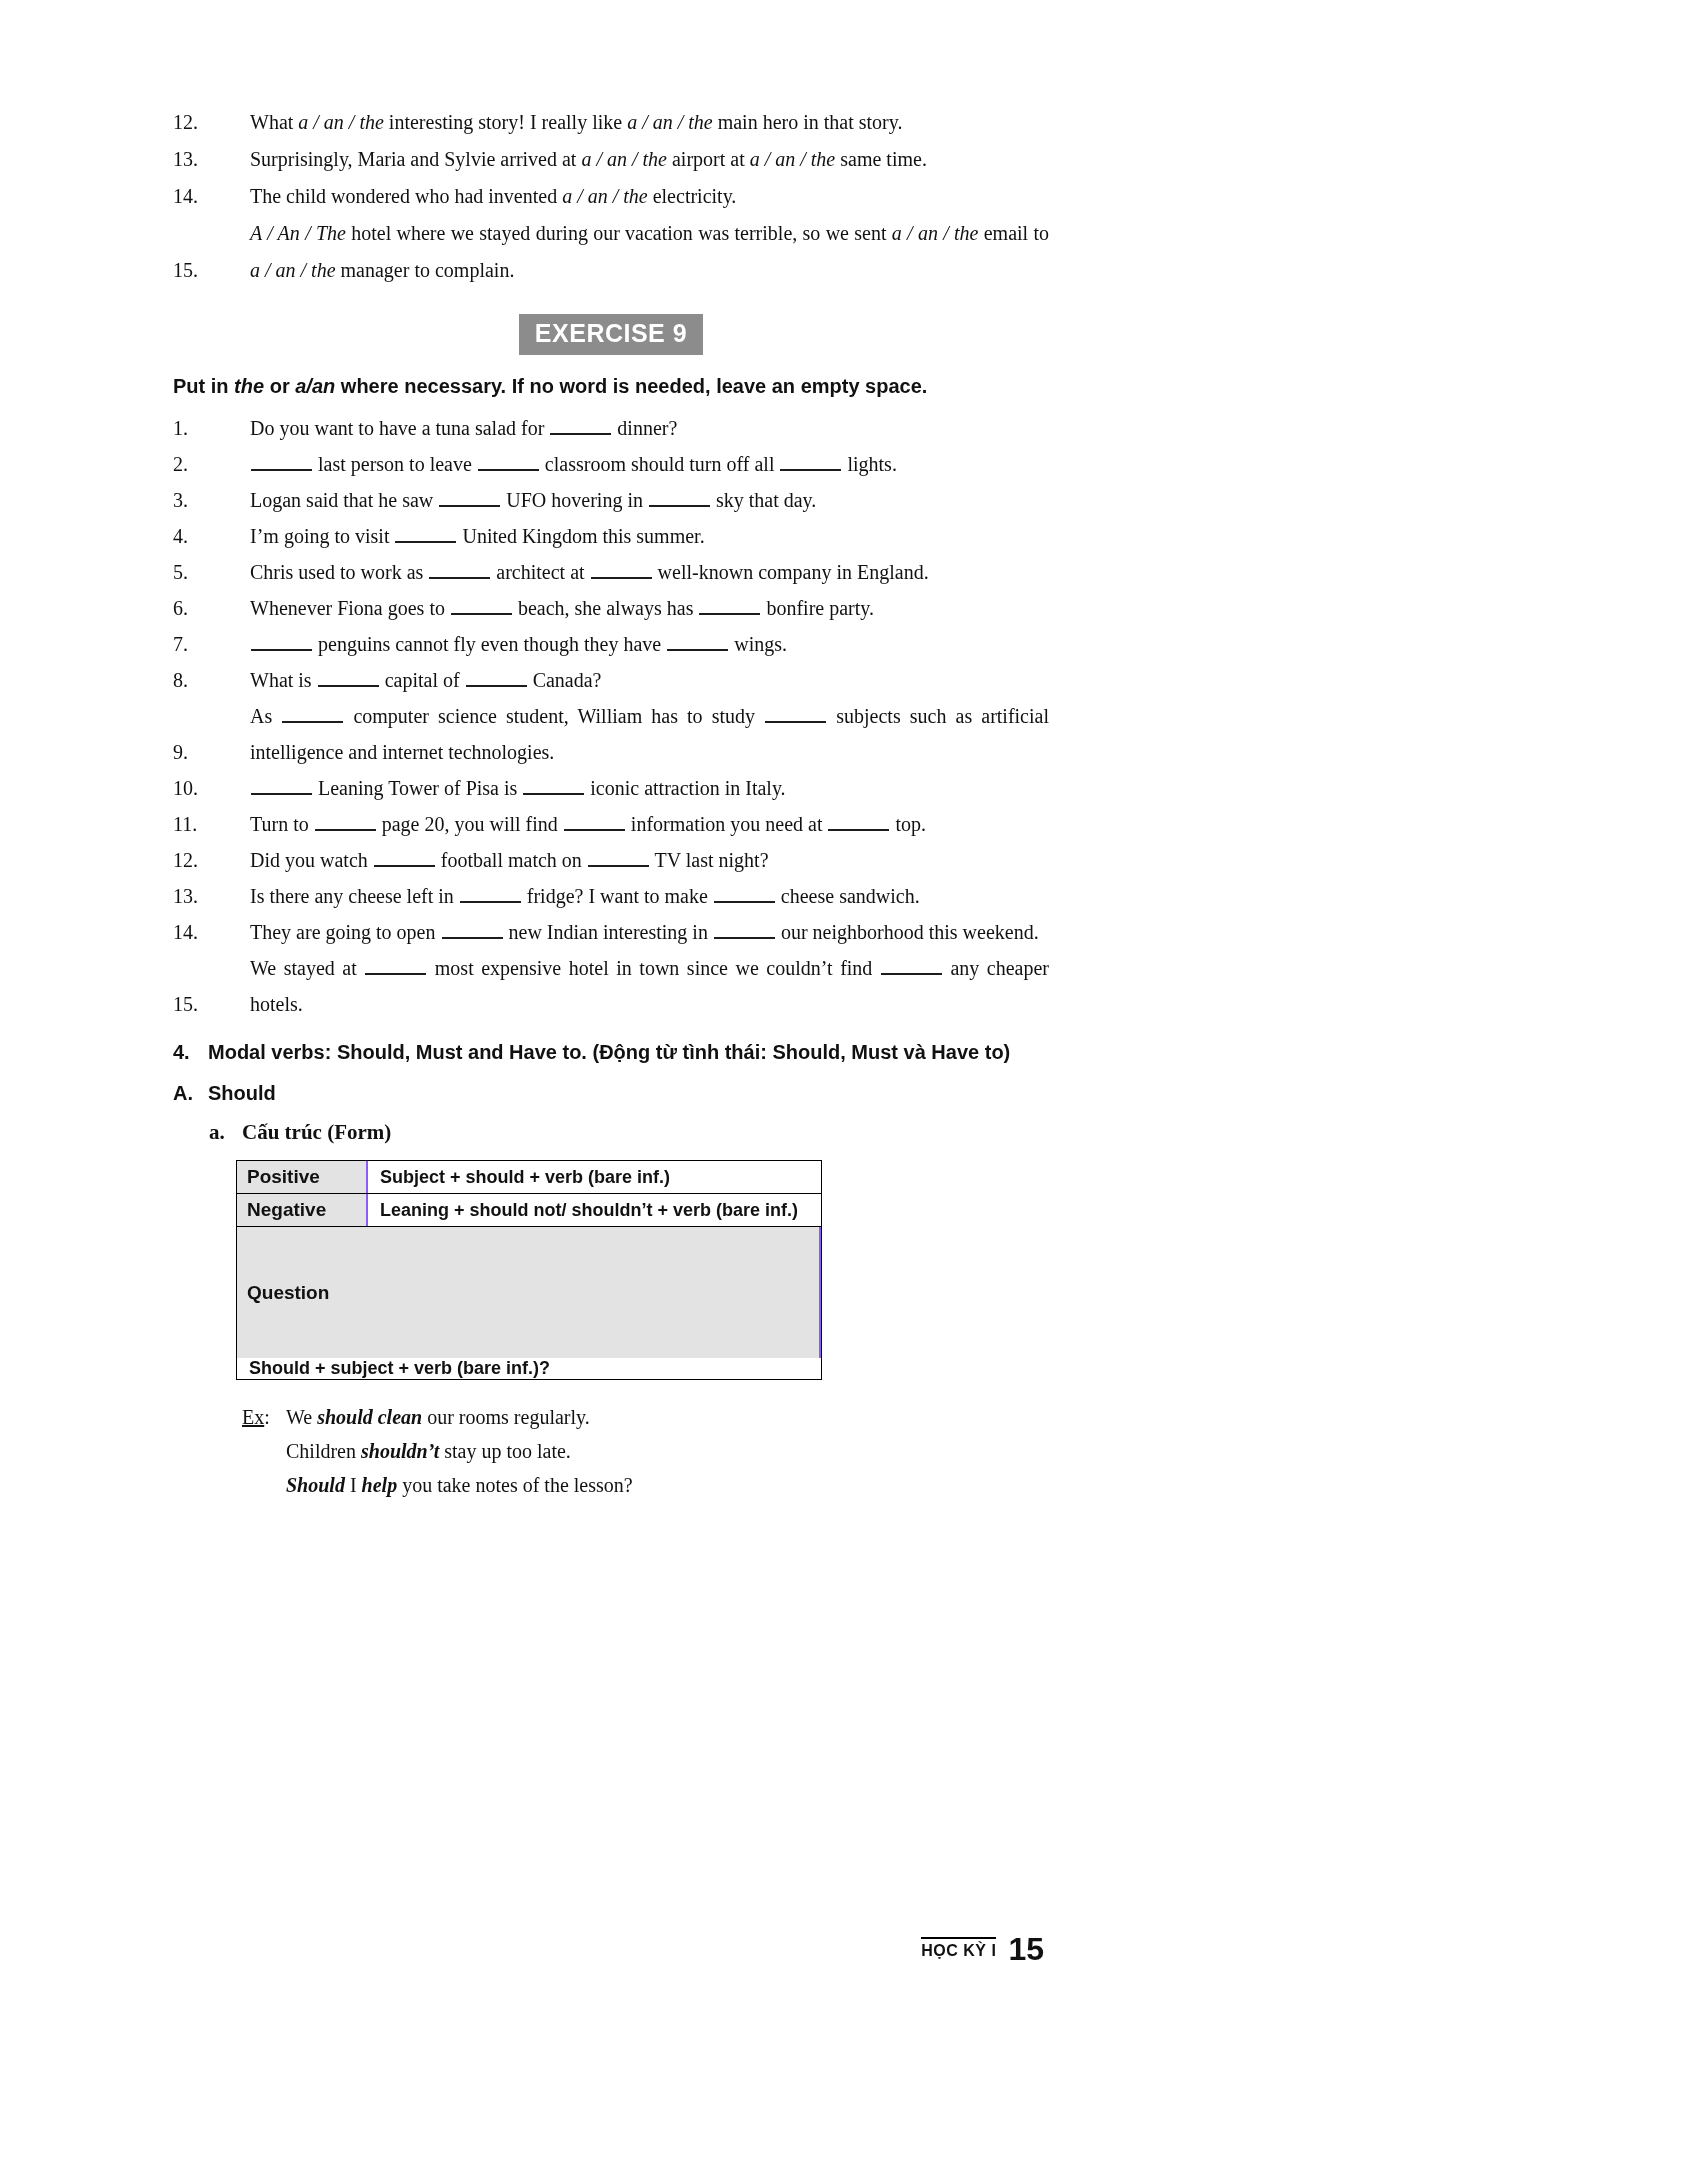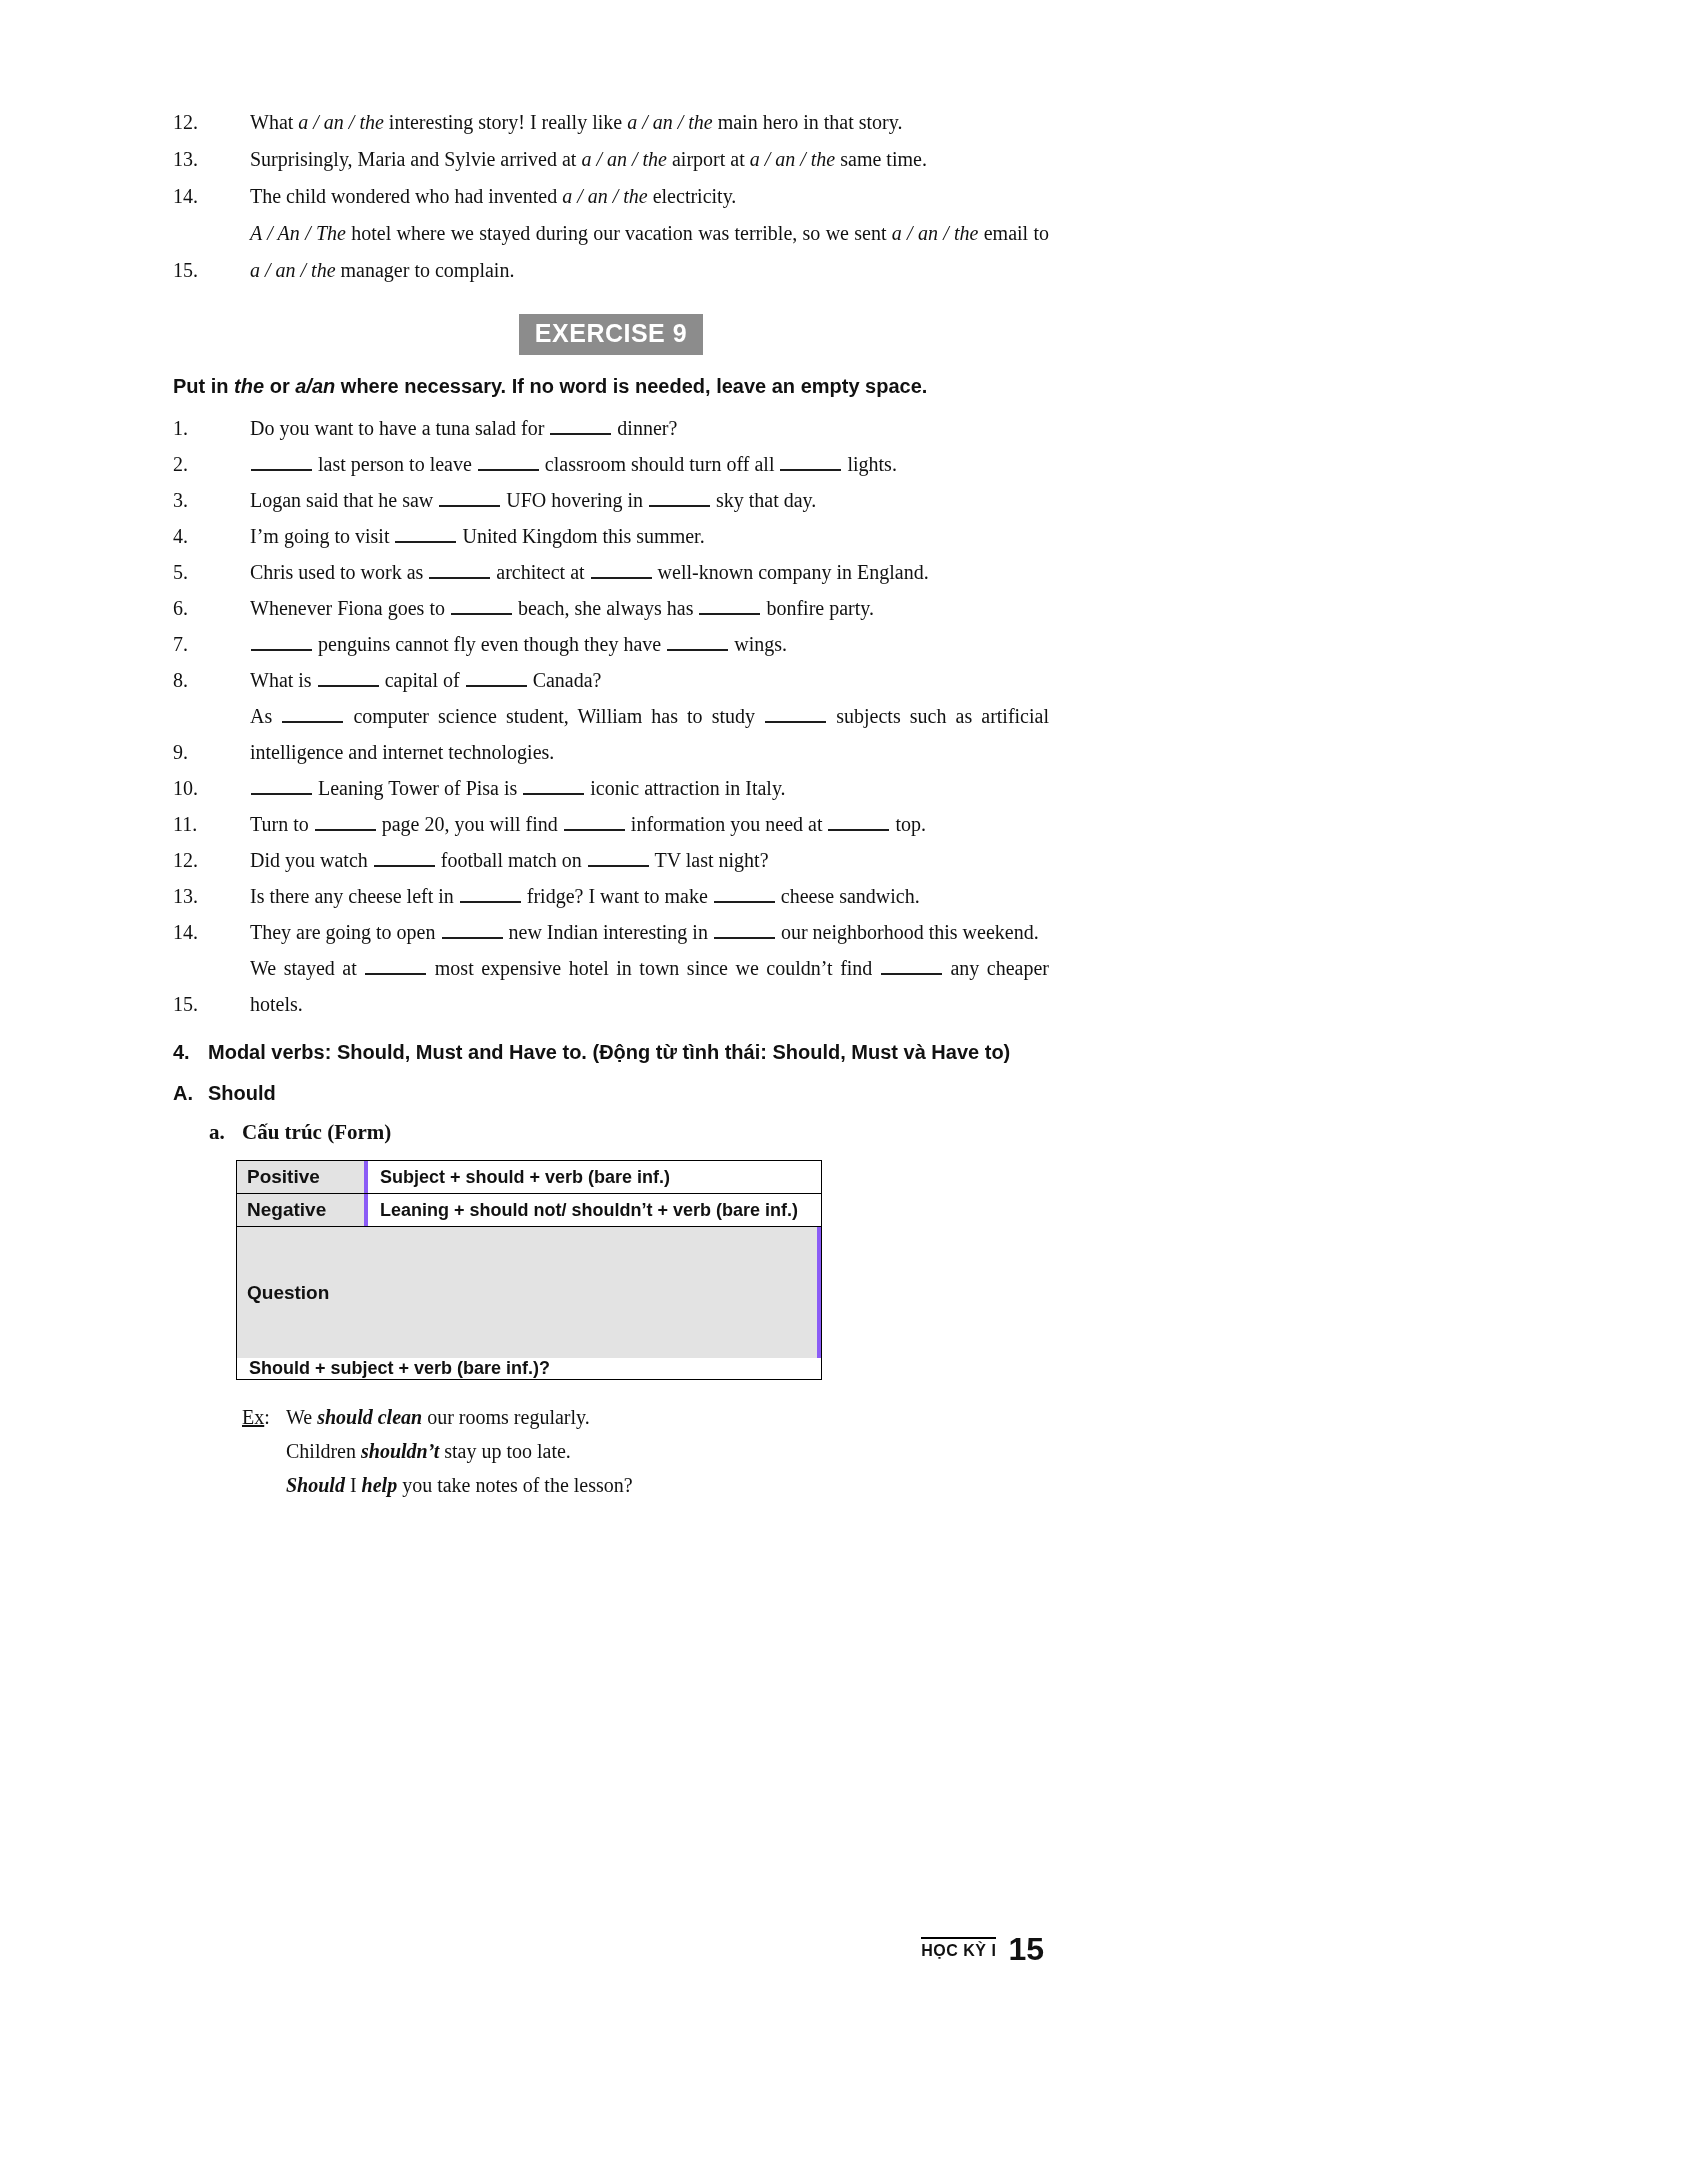--- a/index.html
+++ b/index.html
@@ -51,21 +51,21 @@
 
   .form-heading { font-size:21px; font-weight:bold; margin:13px 0 0 36px; }
   .form-num { display:inline-block; width:33px; font-weight:bold; }
 
   
   .form-table { width:586px; margin:15px 0 0 63px; border:1.5px solid #000; }
   .trow { display:flex; border-bottom:1px solid #000; min-height:33px; }
   div.trow:last-of-type { border-bottom:none;flex-direction:column; }
   .tlabel {
     flex:0 0 131px; background:var(--label-bg,#e3e3e3);
-    border-right:4px solid #8b5cf6; display:flex; align-items:center;
+    border-right:2px solid #8b5cf6; display:flex; align-items:center;
     padding:0 10px;
     font-family:"Liberation Sans","DejaVu Sans",sans-serif;
     font-weight:bold; font-size:19px;
   }
   .tvalue {
     flex:1; display:flex; align-items:center; padding:0 12px;
     font-family:"Liberation Sans","DejaVu Sans",sans-serif;
     font-weight:bold; font-size:18px;
   }
 

